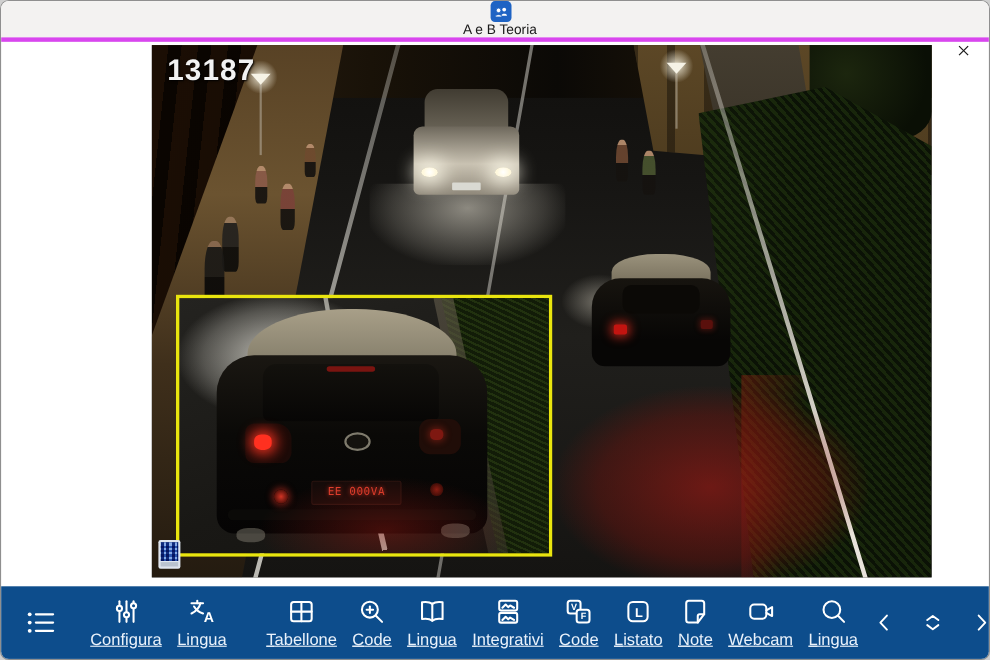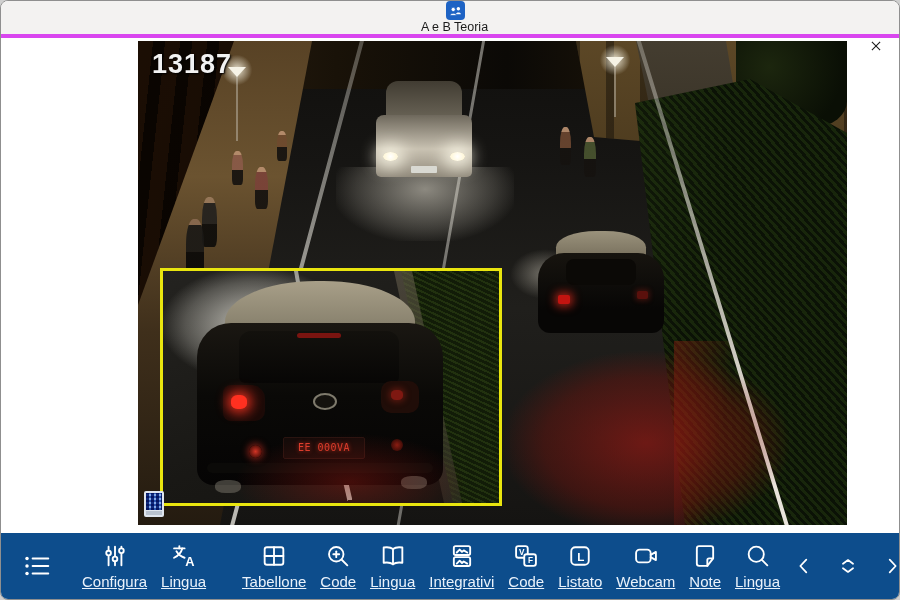--- a/index.html
+++ b/index.html
@@ -376,32 +376,32 @@
       <button class="tb-btn">
         <svg viewBox="0 0 24 24">
           <rect x="4.5" y="4.5" width="15" height="15" rx="3.5"></rect>
           <text x="9.7" y="16" font-size="10" font-weight="bold" fill="#fff" stroke="none" font-family="Liberation Sans, sans-serif">L</text>
         </svg>
         <span class="lbl ak">Listato</span>
       </button>
 
       <button class="tb-btn">
         <svg viewBox="0 0 24 24">
+          <path d="M7,3.5 L17,3.5 C18.1,3.5 19,4.4 19,5.5 L19,14 L14,20.5 L7,20.5 C5.9,20.5 5,19.6 5,18.5 L5,5.5 C5,4.4 5.9,3.5 7,3.5 Z"></path>
+          <path d="M19,14 L15.5,14 C14.7,14 14,14.7 14,15.5 L14,20.5"></path>
+        </svg>
+        <span class="lbl ak">Note</span>
+      </button>
+
+      <button class="tb-btn">
+        <svg viewBox="0 0 24 24">
           <rect x="3.5" y="6.5" width="12.5" height="11" rx="3"></rect>
           <path d="M16,11 L20.5,8.5 L20.5,15.5 L16,13"></path>
         </svg>
         <span class="lbl ak">Webcam</span>
-      </button>
-
-      <button class="tb-btn">
-        <svg viewBox="0 0 24 24">
-          <path d="M7,3.5 L17,3.5 C18.1,3.5 19,4.4 19,5.5 L19,14 L14,20.5 L7,20.5 C5.9,20.5 5,19.6 5,18.5 L5,5.5 C5,4.4 5.9,3.5 7,3.5 Z"></path>
-          <path d="M19,14 L15.5,14 C14.7,14 14,14.7 14,15.5 L14,20.5"></path>
-        </svg>
-        <span class="lbl ak">Note</span>
       </button>
 
       <button class="tb-btn">
         <svg viewBox="0 0 24 24">
           <circle cx="10.5" cy="10.5" r="6.5"></circle>
             <line x1="15.3" y1="15.3" x2="20" y2="20"></line>
         </svg>
         <span class="lbl ak">Lingua</span>
       </button>
 

